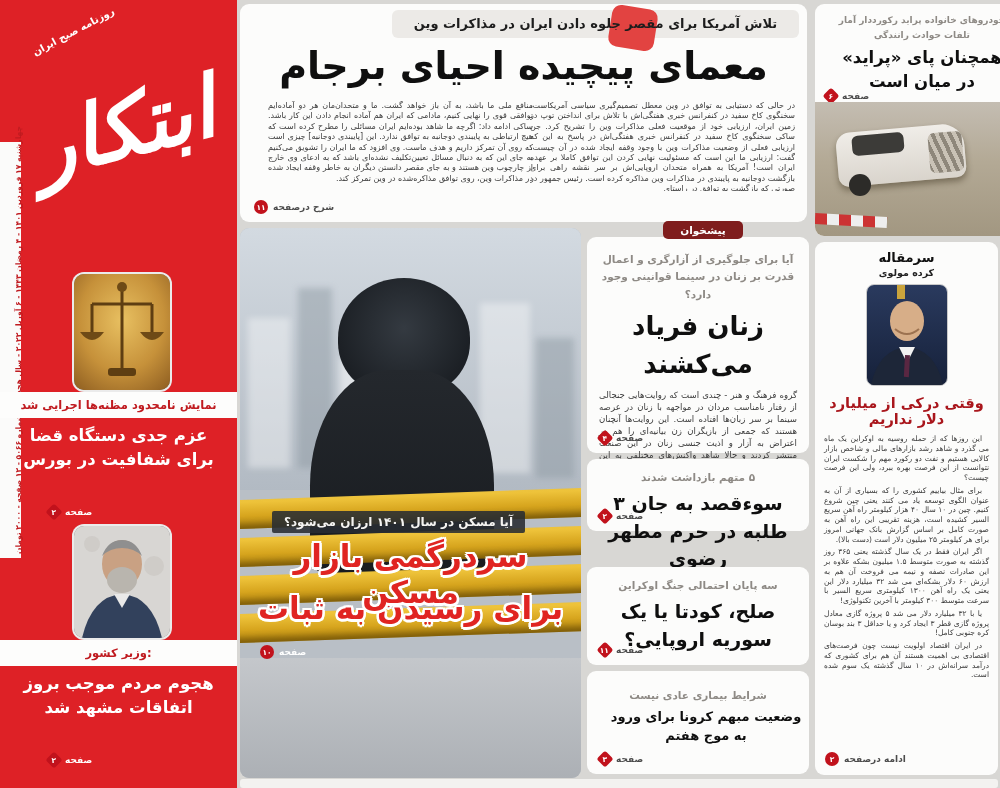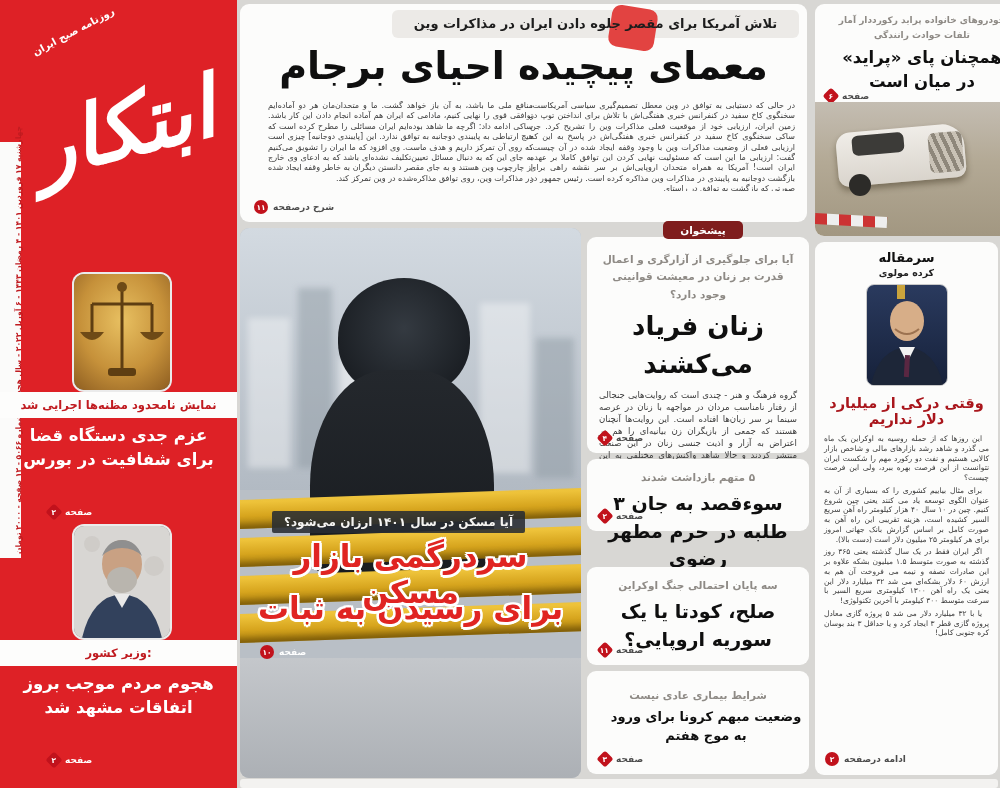--- a/index.html
+++ b/index.html
@@ -188,21 +188,21 @@
       <span class="circle">
           <i>۱۰</i>
         </span>
     </span>
   </div>
 </div>
 
 <div id="pishkhan-tab">پیشخوان</div>
 
 <div class="card pish-card" style="top:237px;height:216px">
-  <div class="kicker-gray pish-kicker" dir="rtl">آیا برای جلوگیری از آزارگری و اعمال قدرت بر زنان در معیشت قوانینی وجود دارد؟</div>
+  <div class="kicker-gray pish-kicker" dir="rtl">آیا برای جلوگیری از آزارگری و اعمال قدرت بر زنان در سینما قوانینی وجود دارد؟</div>
   <div class="pish-headline" dir="rtl" style="font-size:26px;padding-top:5px">زنان فریاد می‌کشند</div>
   <div class="pish-body" dir="rtl" style="height:84px">
     <p style="margin:0 0 3px 0">گروه فرهنگ و هنر - چندی است که روایت‌هایی جنجالی از رفتار نامناسب مردان در مواجهه با زنان در عرصه سینما بر سر زبان‌ها افتاده است. این روایت‌ها آنچنان هستند که جمعی از بازیگران زن بیانیه‌ای را هم در اعتراض به آزار و اذیت جنسی زنان در این صنعت منتشر کردند و حالا شاهد واکنش‌های مختلفی به این ماجرا هستیم.</p>
 
   </div>
   <div class="pish-pageref">
     <span class="pagref" dir="rtl">
       <span>صفحه</span>
       <span class="diamond">
           <i>۴</i>
@@ -290,20 +290,21 @@
       <path d="M32 62 L40 78 L48 62 Z" fill="#f2f2f2"></path>
       <rect x="38" y="70" width="5" height="22" fill="#5a2742" transform="rotate(3 40 70)"></rect>
     </svg>
   </div>
   <div id="editorial-headline" dir="rtl">وقتی درکی از میلیارد دلار نداریم</div>
   <div id="editorial-body" dir="rtl">
     <p>این روزها که از حمله روسیه به اوکراین یک ماه می گذرد و شاهد رشد بازارهای مالی و شاخص بازار کالایی هستیم و نفت دو رکورد مهم را شکست ایران نتوانست از این فرصت بهره ببرد، ولی این فرصت چیست؟</p>
     <p>برای مثال بیاییم کشوری را که بسیاری از آن به عنوان الگوی توسعه یاد می کنند یعنی چین شروع کنیم. چین در ۱۰ سال ۴۰ هزار کیلومتر راه آهن سریع السیر کشیده است، هزینه تقریبی این راه آهن به صورت کامل بر اساس گزارش بانک جهانی امروز برای هر کیلومتر ۲۵ میلیون دلار است (دست بالا).</p>
     <p>اگر ایران فقط در یک سال گذشته یعنی ۳۶۵ روز گذشته به صورت متوسط ۱.۵ میلیون بشکه علاوه بر این صادرات نصفه و نیمه می فروخت آن هم به ارزش ۶۰ دلار بشکه‌ای می شد ۳۲ میلیارد دلار این یعنی یک راه آهن ۱۳۰۰ کیلومتری سریع السیر با سرعت متوسط ۳۰۰ کیلومتر با آخرین تکنولوژی!</p>
     <p>یا با ۳۲ میلیارد دلار می شد ۵ پروژه گازی معادل پروژه گازی قطر ۳ ایجاد کرد و یا حداقل ۳ بند بوسان کره جنوبی کامل!</p>
+    <p>در ایران اقتصاد اولویت نیست چون فرصت‌های اقتصادی بی اهمیت هستند آن هم برای کشوری که درآمد سرانه‌اش در ۱۰ سال گذشته یک سوم شده است.</p>
   </div>
   <div id="editorial-footer">
     <span class="pagref" dir="rtl">
       <span>ادامه درصفحه</span>
       <span class="circle">
           <i>۲</i>
         </span>
     </span>
   </div>
 </div>

